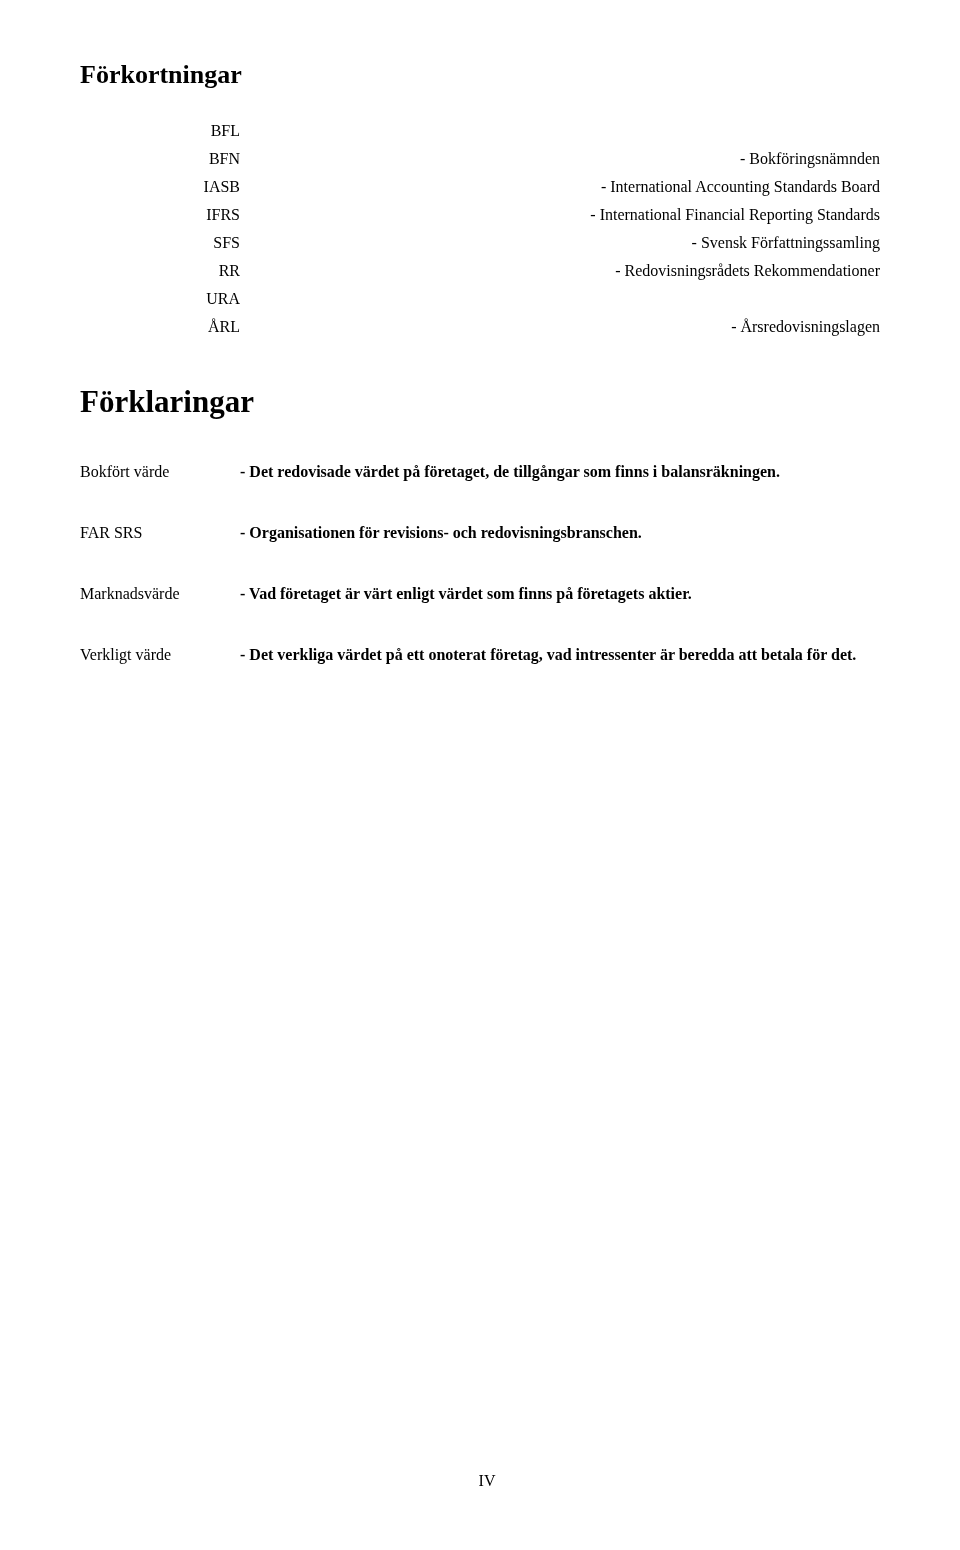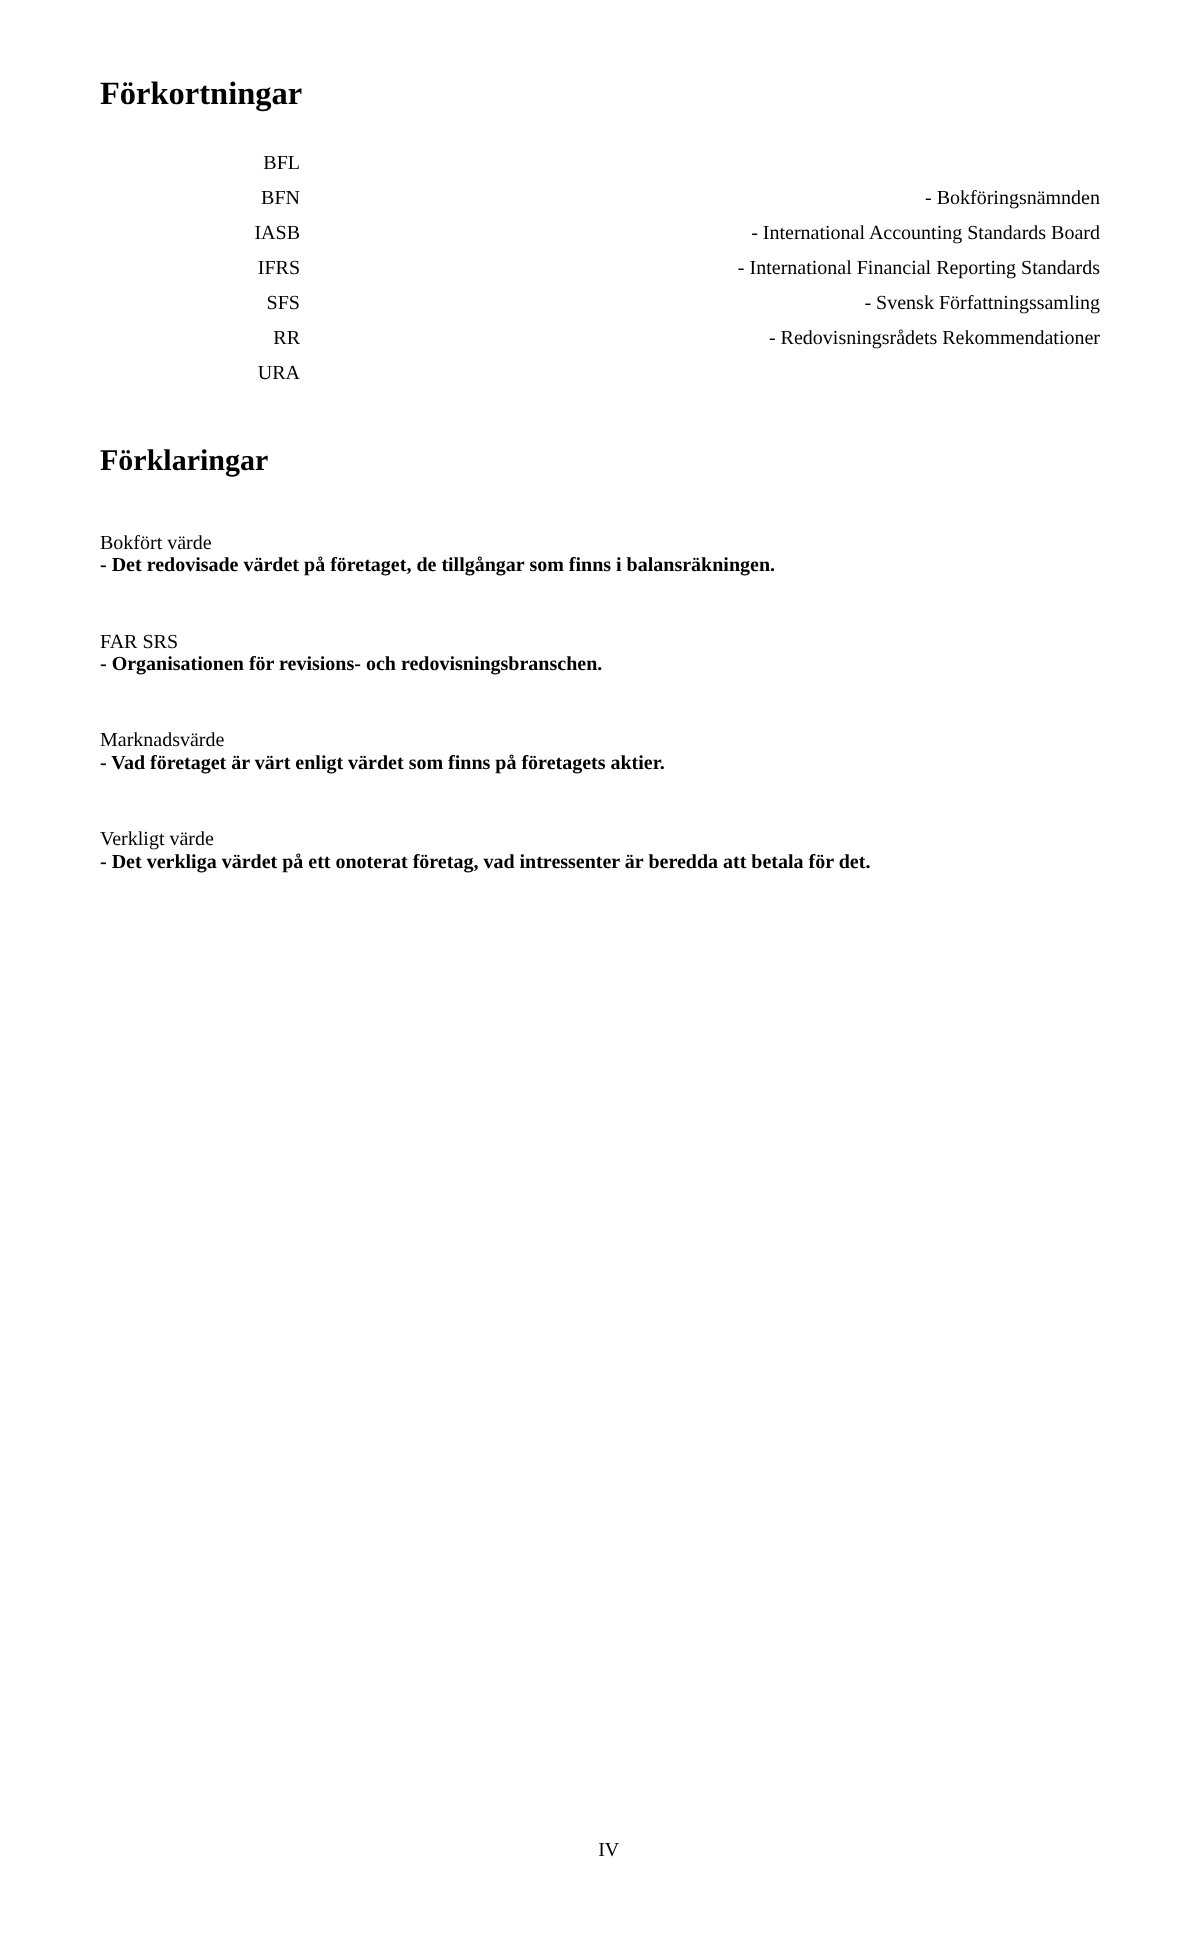--- a/index.html
+++ b/index.html
@@ -43,35 +43,34 @@
       font-weight: normal;
     }
 
     .abbr-value {
       font-size: 16px;
       font-weight: normal;
       flex: 1;
     }
 
     .section-title {
-      font-size: 24px;
+      font-size: 31px;
       font-weight: bold;
       margin-top: 48px;
       margin-bottom: 28px;
     }
 
     .definitions-section {
       margin-bottom: 40px;
     }
 
     .def-row {
       display: flex;
-      flex-direction: column;
       margin-bottom: 20px;
-      align-items: flex-start;
+      align-items: center;
       margin-top: 43px;
     }
 
     .def-key {
       width: 160px;
       min-width: 160px;
       font-size: 16px;
       font-weight: normal;
     }
 
@@ -116,20 +115,24 @@
       <span class="abbr-key">SFS</span>
       <span class="abbr-value">- Svensk Författningssamling</span>
     </div>
     <div class="abbr-row">
       <span class="abbr-key">RR</span>
       <span class="abbr-value">- Redovisningsrådets Rekommendationer</span>
     </div>
     <div class="abbr-row">
       <span class="abbr-key">URA</span>
     </div>
+    <div class="abbr-row">
+      <span class="abbr-key">ÅRL</span>
+      <span class="abbr-value">- Årsredovisningslagen</span>
+    </div>
   </div>
 
 <h2 class="section-title">Förklaringar</h2>
 
 <div class="definitions-section">
 
 <div class="def-row">
       <span class="def-key">Bokfört värde</span>
       <span class="def-value">- Det redovisade värdet på företaget, de tillgångar som finns i balansräkningen.</span>
     </div>

